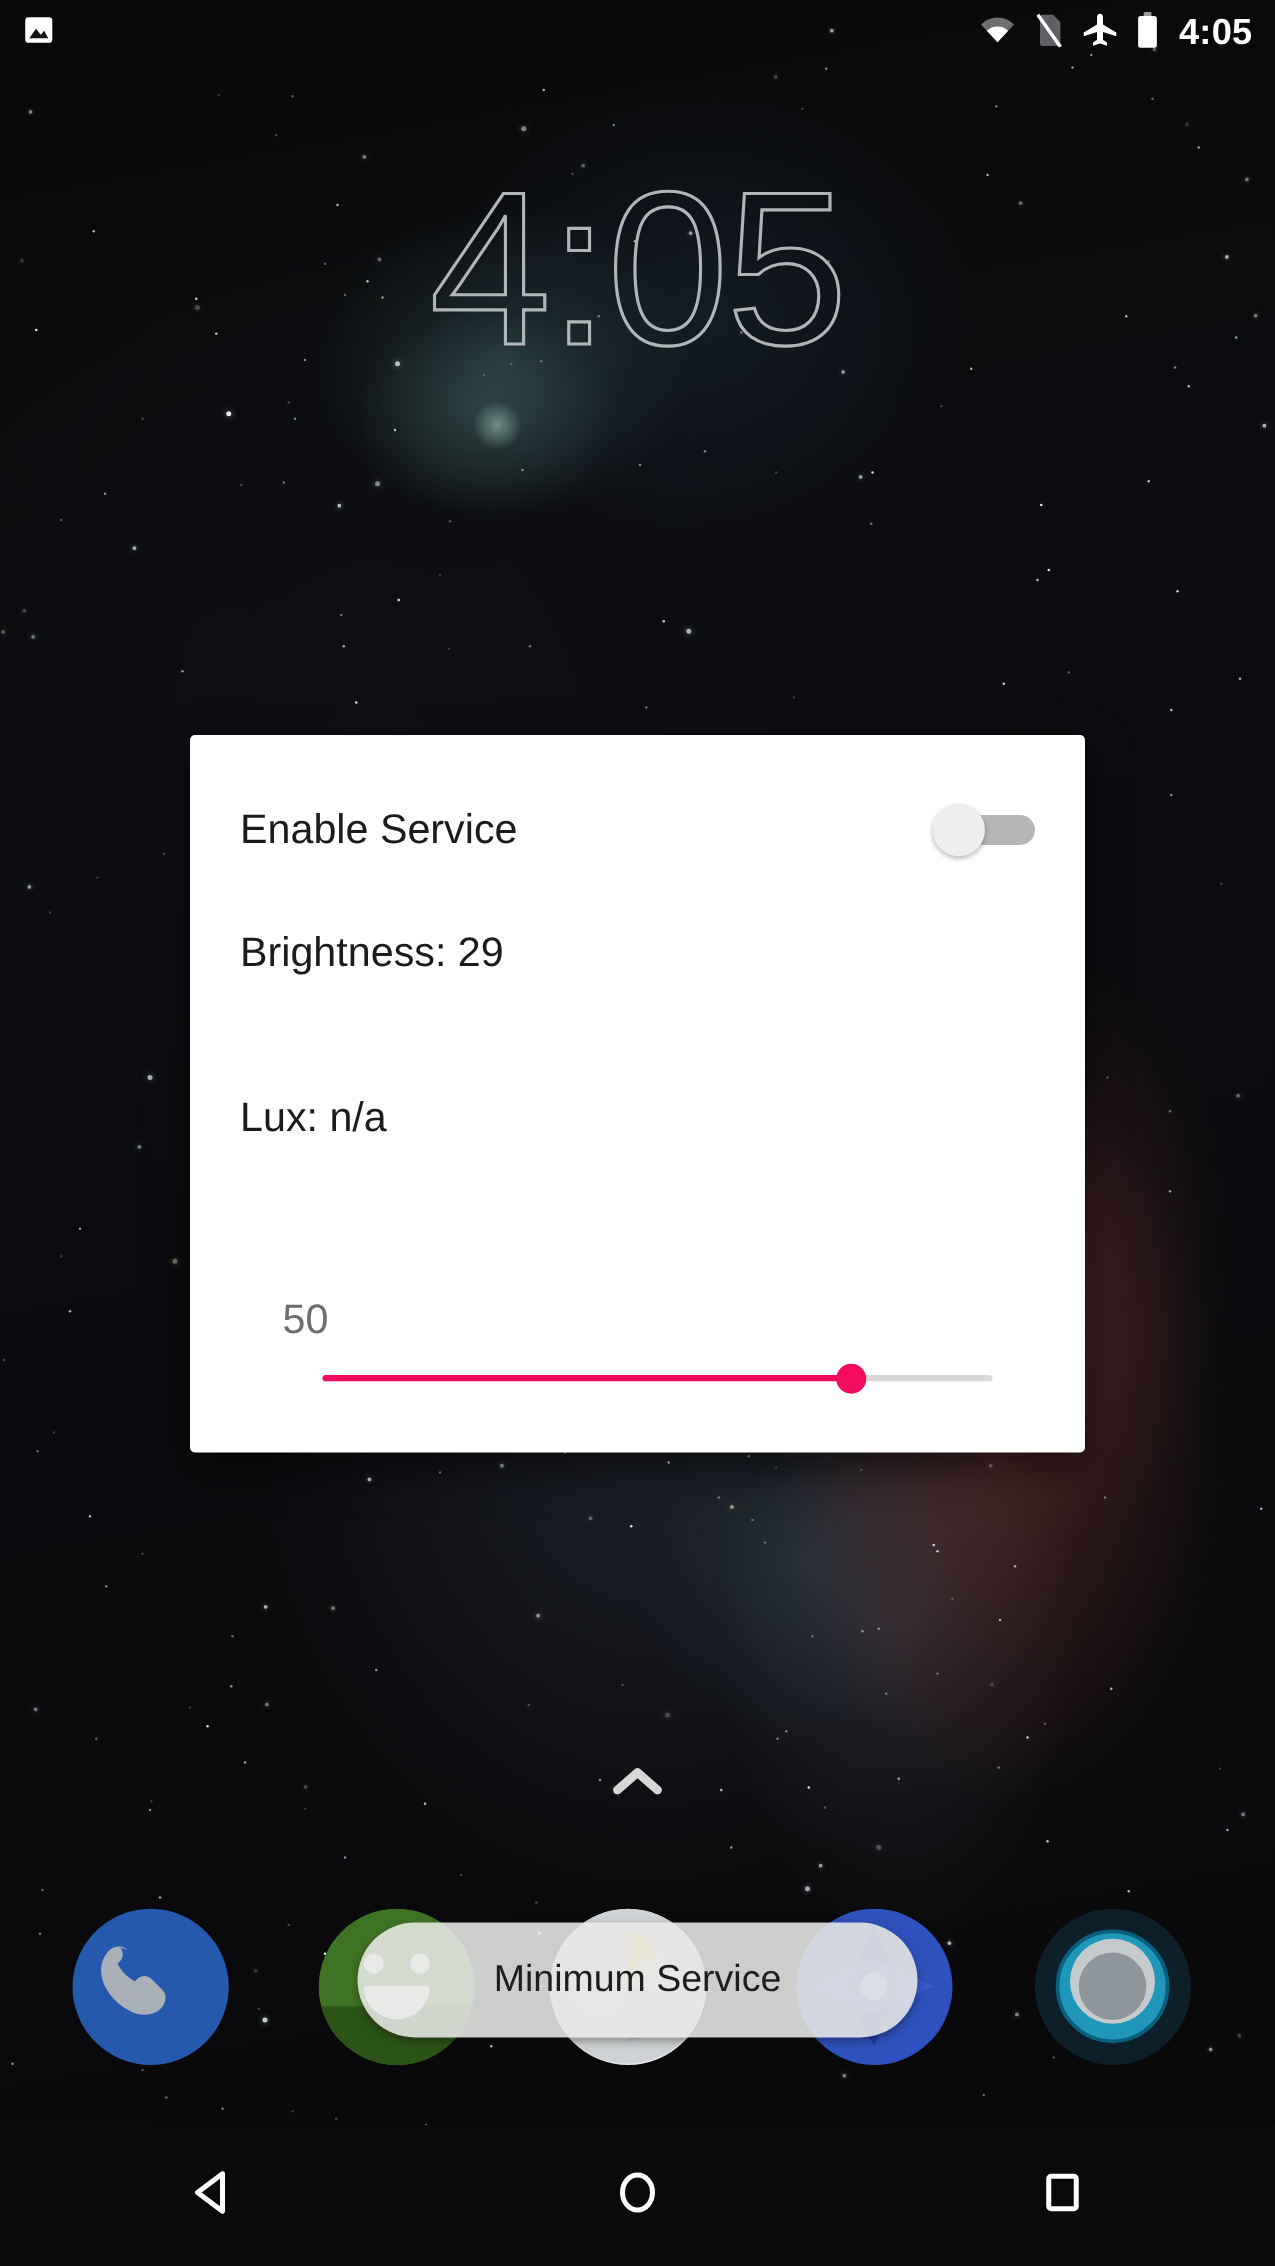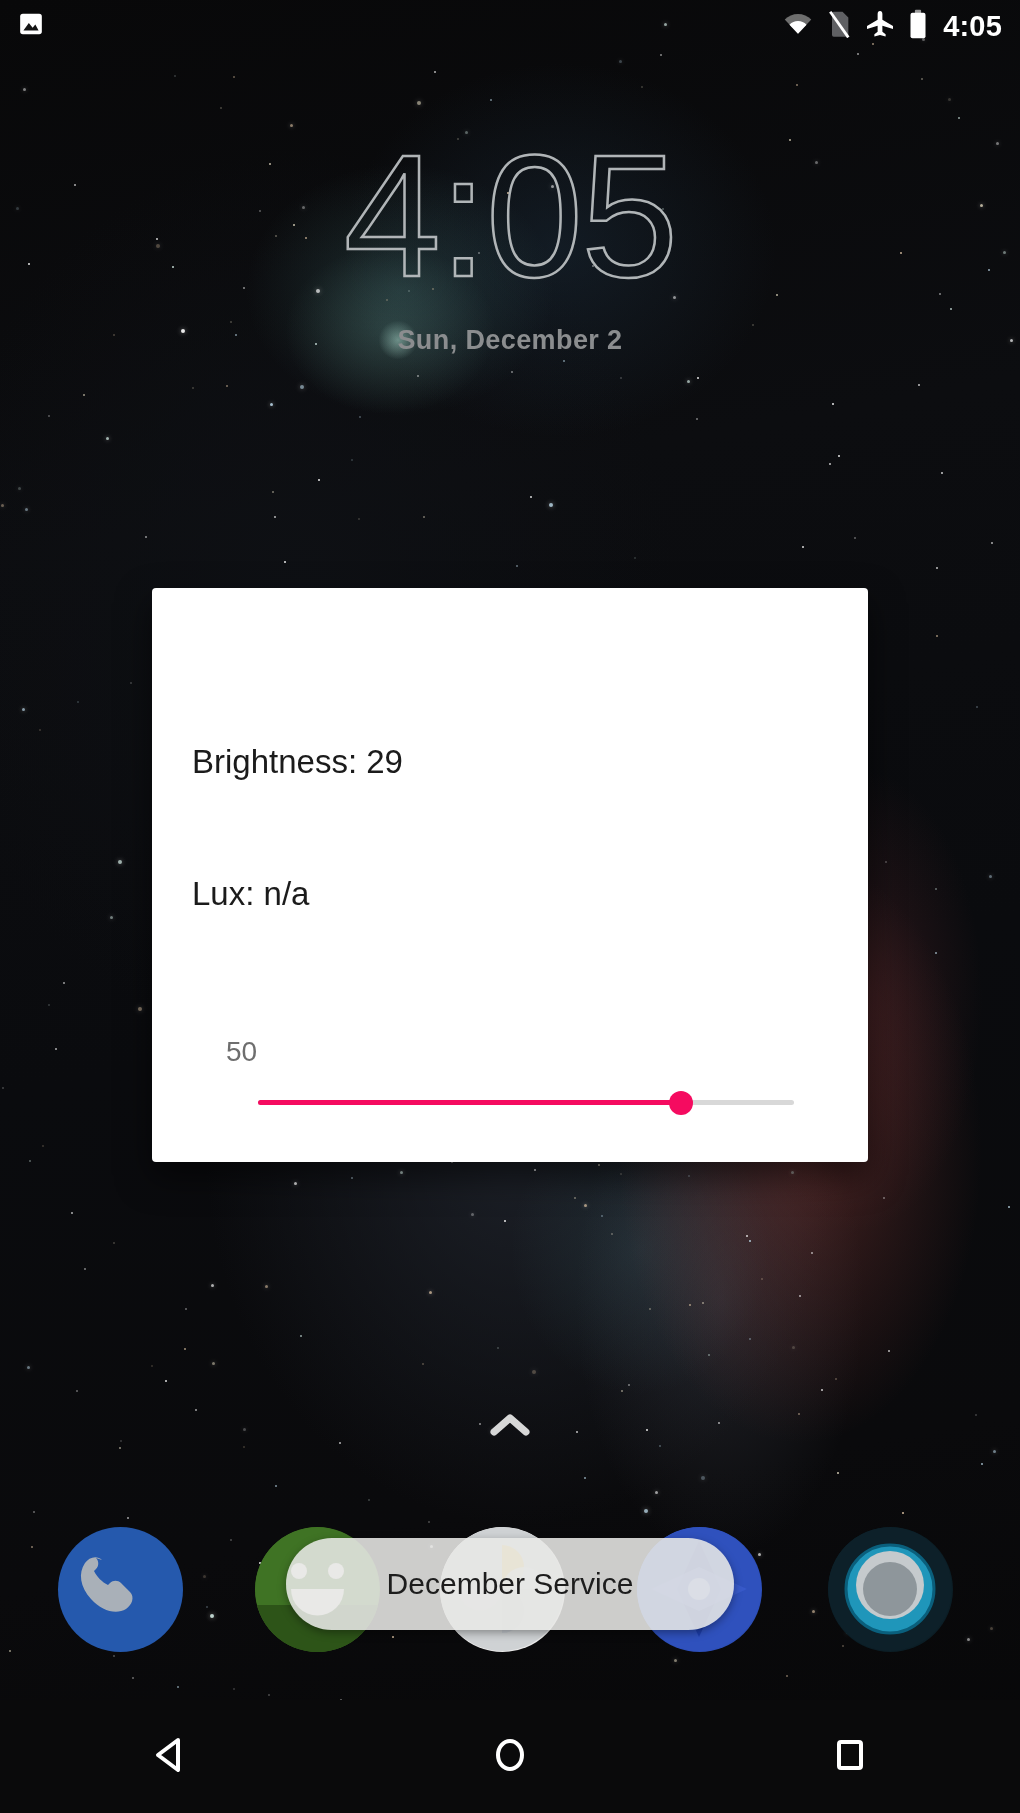--- a/index.html
+++ b/index.html
@@ -82,21 +82,21 @@
 
   #row-brightness{ left:40px; top:155px; }
   #brightness-label{ font-size:33px; color:#1b1b1b; }
 
   #row-lux{ left:40px; top:287px; }
   #lux-label{ font-size:33px; color:#1b1b1b; }
 
   #row-minbright{ left:74px; top:393px; width:620px; }
   #minbright-label{ font-size:31px; color:#1b1b1b; white-space:nowrap; }
 
-  #slider-min-label{ position:absolute; left:74px; top:448px; font-size:28px; color:#6e6e6e; }
+  #slider-min-label{ position:absolute; left:74px; top:448px; font-size:33px; color:#6e6e6e; }
 
   #slider{ position:absolute; left:106px; top:498px; width:536px; height:34px; }
   #slider-rail{
     position:absolute; left:0; top:14px; width:536px; height:5px;
     background:#d8d8d8; border-radius:3px;
   }
   #slider-fill{
     position:absolute; left:0; top:14px; height:5px;
     background:#f50b60; border-radius:3px;
   }
@@ -476,25 +476,31 @@
         <rect x="4.5" y="0.5" width="5" height="3" rx="0.8" fill="#9a9a9a"></rect>
         <rect x="1" y="3" width="12" height="20.3" rx="1.6" fill="#ffffff"></rect>
       </svg>
     </span>
     <span id="sb-clock">4:05</span>
   </div>
 </div>
 
 <div id="clockwidget">
   <div id="bigclock">4:05</div>
-  <div id="datetext">Sun, December 2</div>
 </div>
 
 <div id="dialog">
 
+  <div id="row-enable" class="row">
+    <span id="enable-label">Enable Service</span>
+    <span id="switch">
+      <span id="sw-track"></span>
+      <span id="sw-thumb"></span>
+    </span>
+  </div>
 
   <div id="row-brightness" class="row">
     <span id="brightness-label">Brightness: 29</span>
   </div>
 
   <div id="row-lux" class="row">
     <span id="lux-label">Lux: n/a</span>
   </div>
 
 
@@ -557,21 +563,21 @@
       <circle cx="62" cy="62" r="62" fill="#0d2029"></circle>
       <circle cx="62" cy="62" r="44" fill="#1f96ba"></circle>
       <circle cx="62" cy="62" r="44" fill="none" stroke="#0a5f7c" stroke-width="3"></circle>
       <circle cx="62" cy="58" r="34" fill="#c5cacd"></circle>
       <circle cx="62" cy="62" r="27" fill="#8e969b"></circle>
     </svg>
   </div>
 </div>
 
 <div id="toast">
-  <span id="toast-text">December Service</span>
+  <span id="toast-text">Minimum Service</span>
 </div>
 
 <div id="navbar">
   <div class="navbtn">
     <span>
       <svg width="38" height="42" viewBox="0 0 38 42">
         <path d="M27 6 L7 21 L27 36 Z" fill="none" stroke="#ffffff" stroke-width="4" stroke-linejoin="round"></path>
       </svg>
     </span>
   </div>

